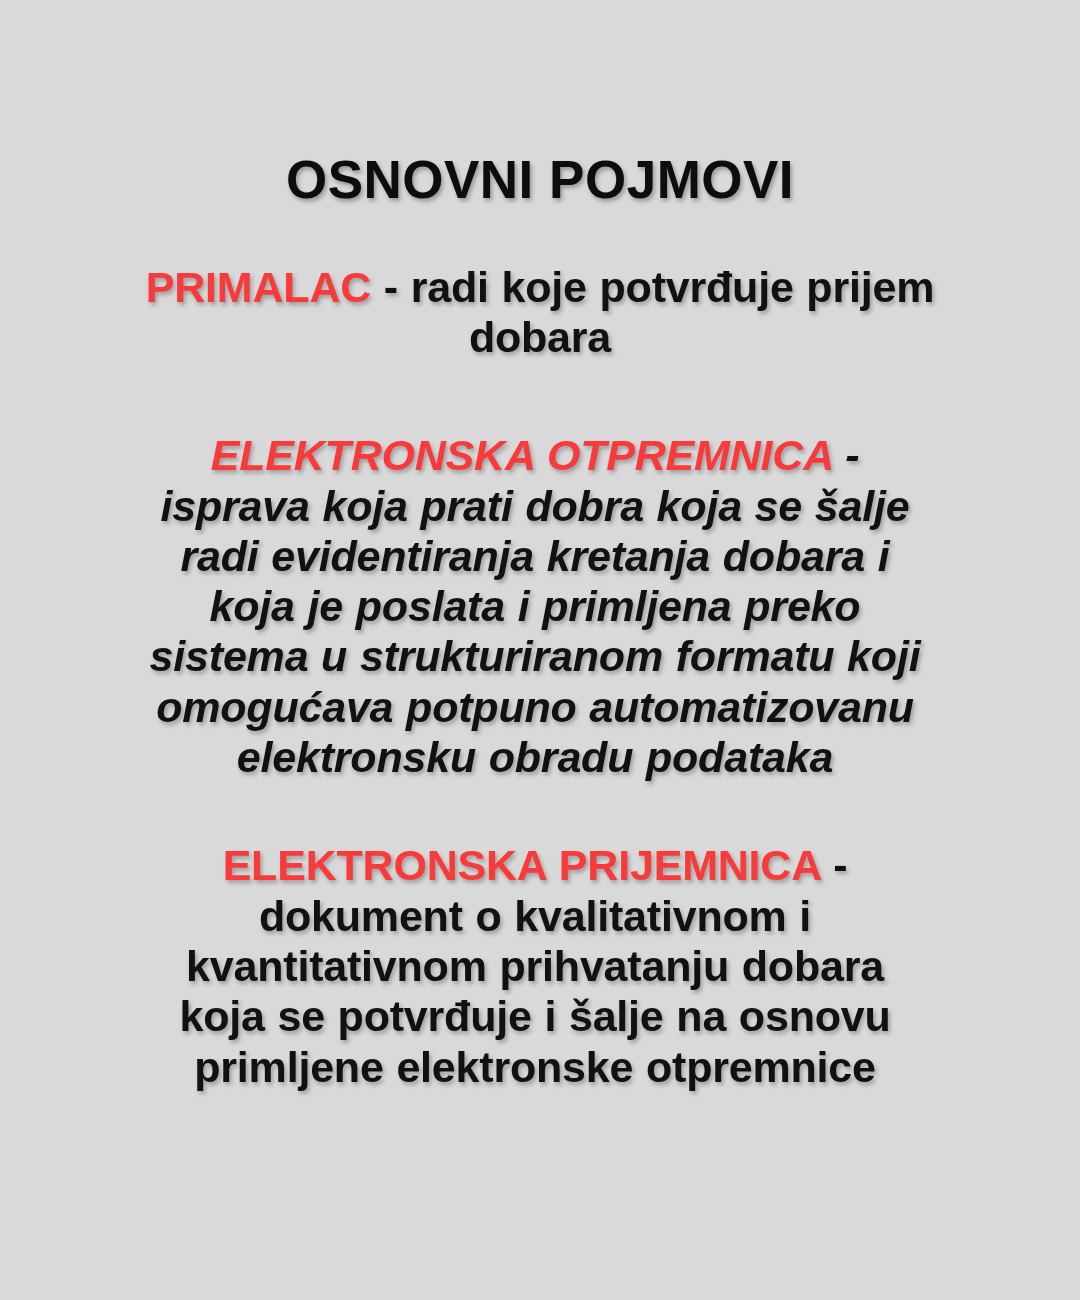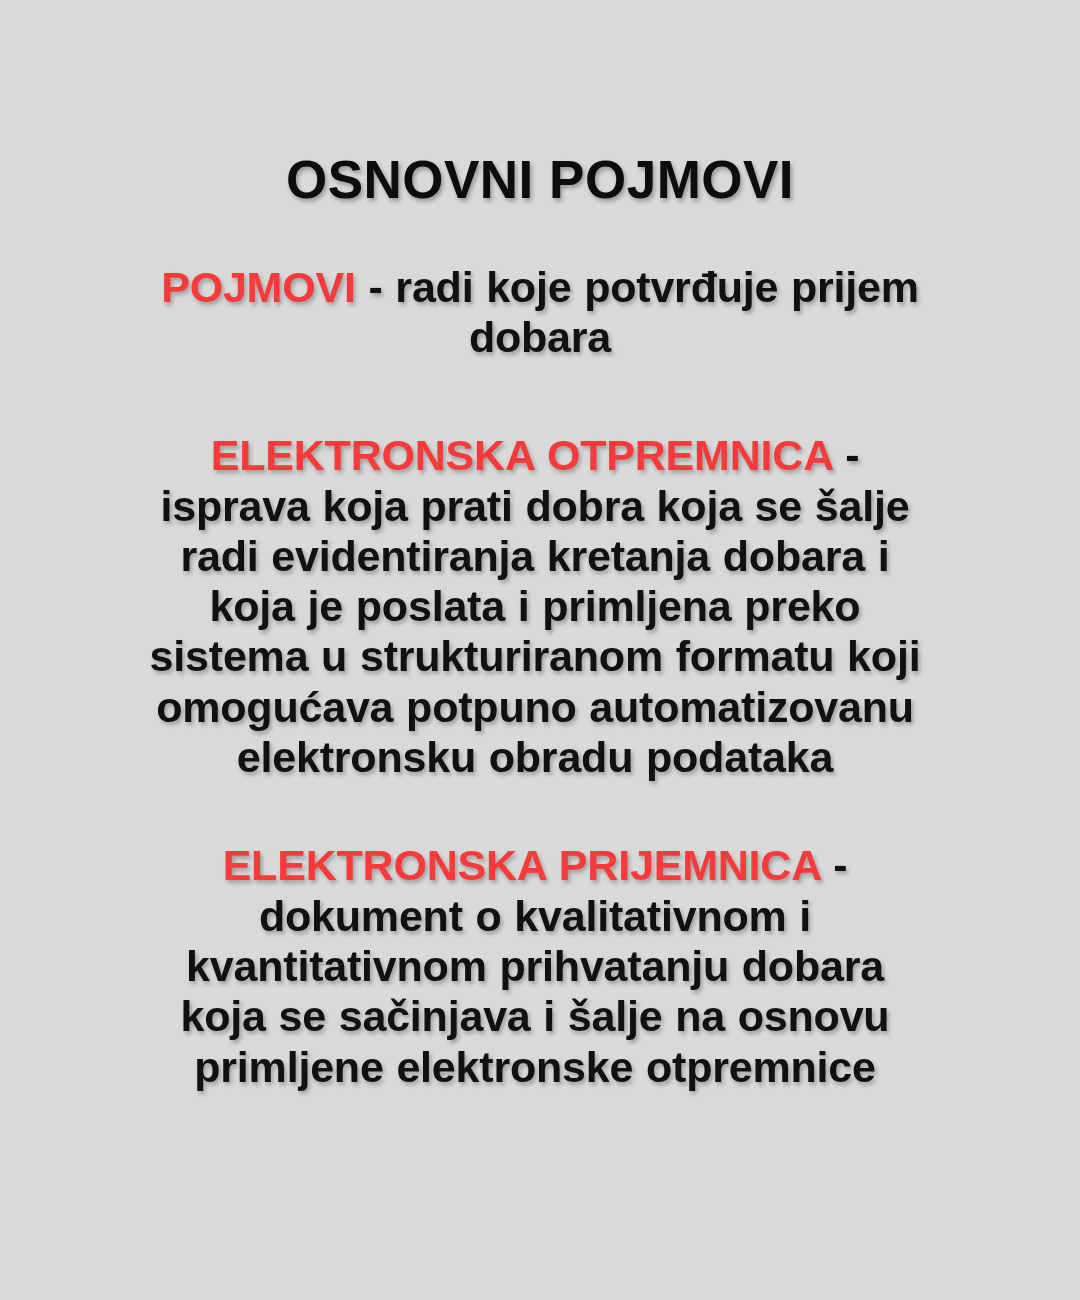--- a/index.html
+++ b/index.html
@@ -51,43 +51,43 @@
     text-shadow: 2px 3px 4px rgba(0,0,0,0.28);
     word-spacing: 1px;
   }
 
   .term-block .term {
     color: #f83a3a;
   }
 
   .block-gap-1 { margin-top: 57px; }
   .block-gap-2 { margin-top: 54px; }
-  .block-gap-3 { margin-top: 68px; }
+  .block-gap-3 { margin-top: 68px; font-style: italic; }
   .block-gap-4 { margin-top: 58px; }
 
   .wide {
     width: 790px;
   }
 </style>
 </head>
 <body>
 
 <div class="slide">
 
   <h1 class="page-title">OSNOVNI POJMOVI</h1>
 
   <div class="content">
 
 
     <p class="term-block block-gap-2">
-      <span class="term">POJMOVI</span><span> - </span><span>radi koje potvrđuje prijem dobara</span>
+      <span class="term">PRIMALAC</span><span> - </span><span>radi koje potvrđuje prijem dobara</span>
     </p>
 
     <p class="term-block block-gap-3 wide">
       <span class="term">ELEKTRONSKA OTPREMNICA</span><span> - </span><span>isprava koja prati dobra koja se šalje radi evidentiranja kretanja dobara i koja je poslata i primljena preko sistema u strukturiranom formatu koji omogućava potpuno automatizovanu elektronsku obradu podataka</span>
     </p>
 
     <p class="term-block block-gap-4 wide">
-      <span class="term">ELEKTRONSKA PRIJEMNICA</span><span> - </span><span>dokument o kvalitativnom i kvantitativnom prihvatanju dobara koja se sačinjava i šalje na osnovu primljene elektronske otpremnice</span>
+      <span class="term">ELEKTRONSKA PRIJEMNICA</span><span> - </span><span>dokument o kvalitativnom i kvantitativnom prihvatanju dobara koja se potvrđuje i šalje na osnovu primljene elektronske otpremnice</span>
     </p>
 
   </div>
 </div>
 
 </body></html>

